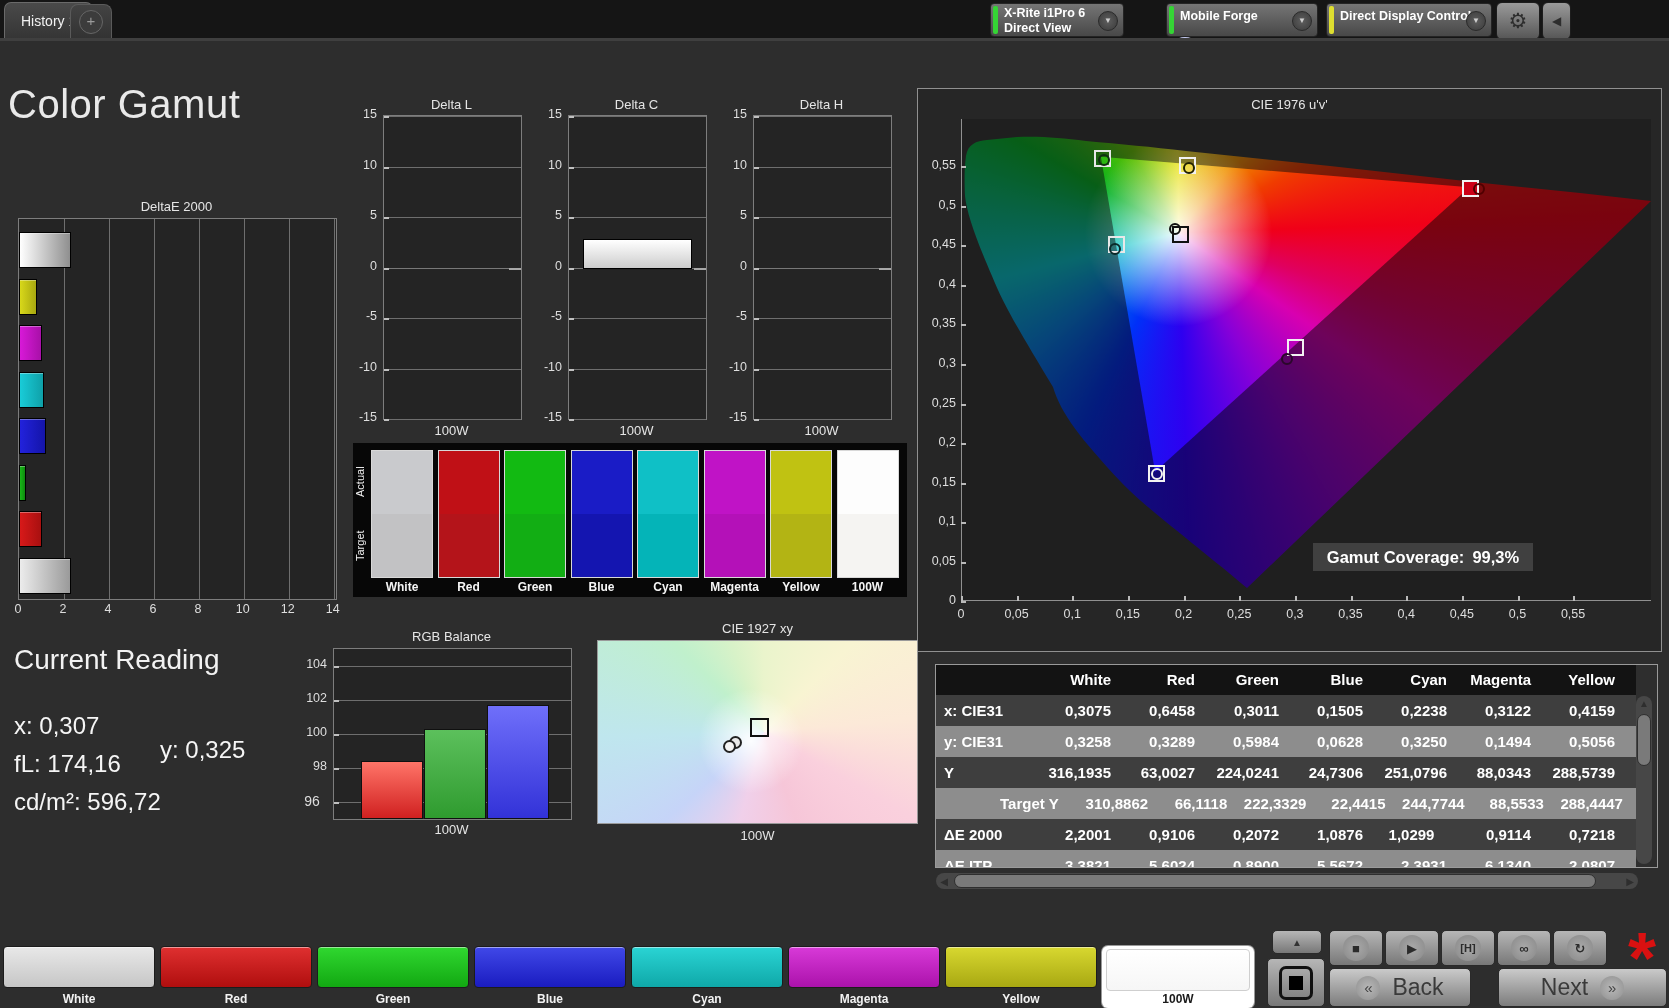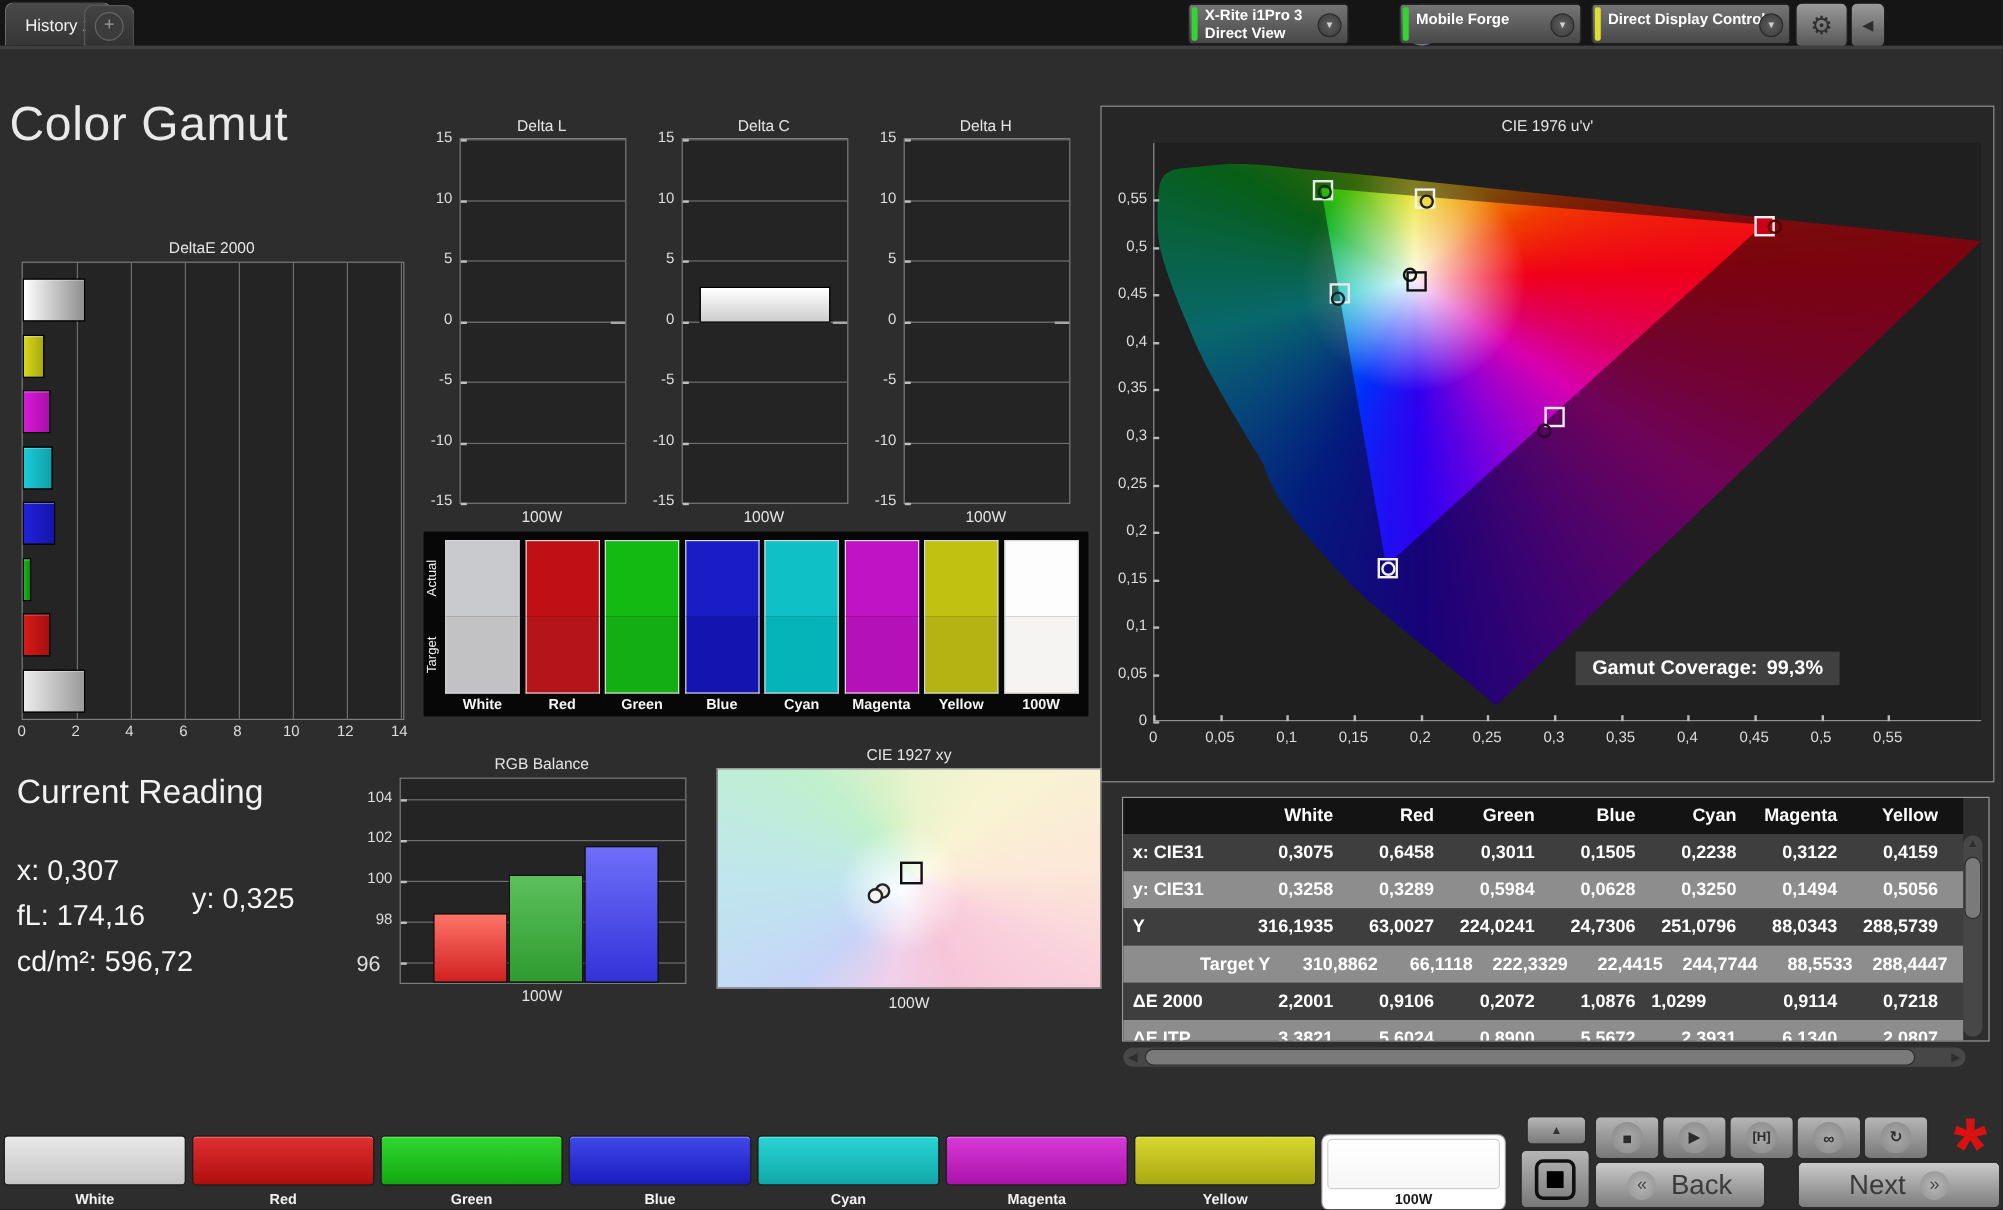--- a/index.html
+++ b/index.html
@@ -61,21 +61,21 @@
   <div id="topbar">
     <div class="tab" style="left:4px;">
       <span>History 1</span>
     </div>
     <div class="plus-tab" style="left:70px;">
       <div class="plus-circle">+</div>
     </div>
 
     <div class="dd" style="left:990px;width:134px;">
       <div class="stripe" id="meter-stripe" style="background: rgb(53, 212, 53);"></div>
-      <div class="txt"><span>X-Rite i1Pro 3</span><br><span>Direct View</span></div>
+      <div class="txt"><span>X-Rite i1Pro 6</span><br><span>Direct View</span></div>
       <div class="chev">▼</div>
     </div>
     <div class="badge" style="left:1168px;">642</div>
     <div class="dd" style="left:1166px;width:152px;">
       <div class="stripe" id="source-stripe" style="background: rgb(53, 212, 53);"></div>
       <div class="txt" style="top:5px;">Mobile Forge</div>
       <div class="chev">▼</div>
     </div>
     <div class="dd" style="left:1326px;width:166px;">
       <div class="stripe" id="display-stripe" style="background: rgb(222, 222, 48);"></div>
@@ -313,21 +313,21 @@
         <div class="tcell" style="width: 84px; text-align: right; padding-right: 13px;">244,7744</div>
         <div class="tcell" style="width: 84px; text-align: right; padding-right: 13px;">88,5533</div>
         <div class="tcell" style="width: 84px; text-align: right; padding-right: 13px;">288,4447</div>
       </div>
       <div style="position: absolute; left: 0px; top: 154px; width: 700px; height: 31px; background: rgb(62, 62, 62); display: flex;">
         <div class="tcell" style="width: 104px; padding-left: 8px; font-weight: bold;">ΔE 2000</div>
         <div class="tcell" style="width: 84px; text-align: right; padding-right: 13px;">2,2001</div>
         <div class="tcell" style="width: 84px; text-align: right; padding-right: 13px;">0,9106</div>
         <div class="tcell" style="width: 84px; text-align: right; padding-right: 13px;">0,2072</div>
         <div class="tcell" style="width: 84px; text-align: right; padding-right: 13px;">1,0876</div>
-        <div class="tcell" style="width: 84px; text-align: left; padding-right: 13px;">1,0299</div>
+        <div class="tcell" style="width: 84px; text-align: center; padding-right: 13px;">1,0299</div>
         <div class="tcell" style="width: 84px; text-align: right; padding-right: 13px;">0,9114</div>
         <div class="tcell" style="width: 84px; text-align: right; padding-right: 13px;">0,7218</div>
       </div>
       <div style="position: absolute; left: 0px; top: 185px; width: 700px; height: 31px; background: rgb(141, 141, 141); display: flex;">
         <div class="tcell" style="width: 104px; padding-left: 8px; font-weight: bold;">ΔE ITP</div>
         <div class="tcell" style="width: 84px; text-align: right; padding-right: 13px;">3,3821</div>
         <div class="tcell" style="width: 84px; text-align: right; padding-right: 13px;">5,6024</div>
         <div class="tcell" style="width: 84px; text-align: right; padding-right: 13px;">0,8900</div>
         <div class="tcell" style="width: 84px; text-align: right; padding-right: 13px;">5,5672</div>
         <div class="tcell" style="width: 84px; text-align: right; padding-right: 13px;">2,3931</div>
@@ -443,21 +443,21 @@
     <div style="position: absolute; left: 713px; top: 208px; width: 34px; text-align: right; font-size: 12.5px; color: rgb(222, 222, 222);">5</div>
     <div style="position: absolute; left: 713px; top: 258.5px; width: 34px; text-align: right; font-size: 12.5px; color: rgb(222, 222, 222);">0</div>
     <div style="position: absolute; left: 713px; top: 309px; width: 34px; text-align: right; font-size: 12.5px; color: rgb(222, 222, 222);">-5</div>
     <div style="position: absolute; left: 713px; top: 359.5px; width: 34px; text-align: right; font-size: 12.5px; color: rgb(222, 222, 222);">-10</div>
     <div style="position: absolute; left: 713px; top: 410px; width: 34px; text-align: right; font-size: 12.5px; color: rgb(222, 222, 222);">-15</div>
     <div style="position: absolute; left: 753px; top: 423px; width: 137px; text-align: center; font-size: 13px; color: rgb(229, 229, 229);">100W</div>
     <div style="position: absolute; left: 297px; top: 657px; width: 30px; text-align: right; font-size: 12.5px; color: rgb(222, 222, 222);">104</div>
     <div style="position: absolute; left: 297px; top: 691px; width: 30px; text-align: right; font-size: 12.5px; color: rgb(222, 222, 222);">102</div>
     <div style="position: absolute; left: 297px; top: 725px; width: 30px; text-align: right; font-size: 12.5px; color: rgb(222, 222, 222);">100</div>
     <div style="position: absolute; left: 297px; top: 759px; width: 30px; text-align: right; font-size: 12.5px; color: rgb(222, 222, 222);">98</div>
-    <div style="position: absolute; left: 297px; top: 793px; width: 30px; text-align: left; font-size: 18px; color: rgb(222, 222, 222);">96</div>
+    <div style="position: absolute; left: 297px; top: 793px; width: 30px; text-align: center; font-size: 14px; color: rgb(222, 222, 222);">96</div>
     <div style="position: absolute; left: 3px; top: 946px; width: 152px; height: 62px;">
       <div style="position: absolute; left: 0px; top: 0px; width: 152px; height: 42px; border-radius: 4px; border: 1px solid rgb(28, 28, 28); box-sizing: border-box; background: linear-gradient(rgb(232, 232, 232), rgb(198, 198, 198)); box-shadow: rgba(255, 255, 255, 0.5) 0px 1px inset;"></div>
       <div style="position: absolute; left: 0px; top: 46px; width: 100%; text-align: center; font-size: 12px; font-weight: bold; color: rgb(242, 242, 242);">White</div>
     </div>
     <div style="position: absolute; left: 160px; top: 946px; width: 152px; height: 62px;">
       <div style="position: absolute; left: 0px; top: 0px; width: 152px; height: 42px; border-radius: 4px; border: 1px solid rgb(28, 28, 28); box-sizing: border-box; background: linear-gradient(rgb(223, 48, 48), rgb(176, 14, 14)); box-shadow: rgba(255, 255, 255, 0.5) 0px 1px inset;"></div>
       <div style="position: absolute; left: 0px; top: 46px; width: 100%; text-align: center; font-size: 12px; font-weight: bold; color: rgb(242, 242, 242);">Red</div>
     </div>
     <div style="position: absolute; left: 317px; top: 946px; width: 152px; height: 62px;">
       <div style="position: absolute; left: 0px; top: 0px; width: 152px; height: 42px; border-radius: 4px; border: 1px solid rgb(28, 28, 28); box-sizing: border-box; background: linear-gradient(rgb(48, 216, 48), rgb(18, 168, 18)); box-shadow: rgba(255, 255, 255, 0.5) 0px 1px inset;"></div>

